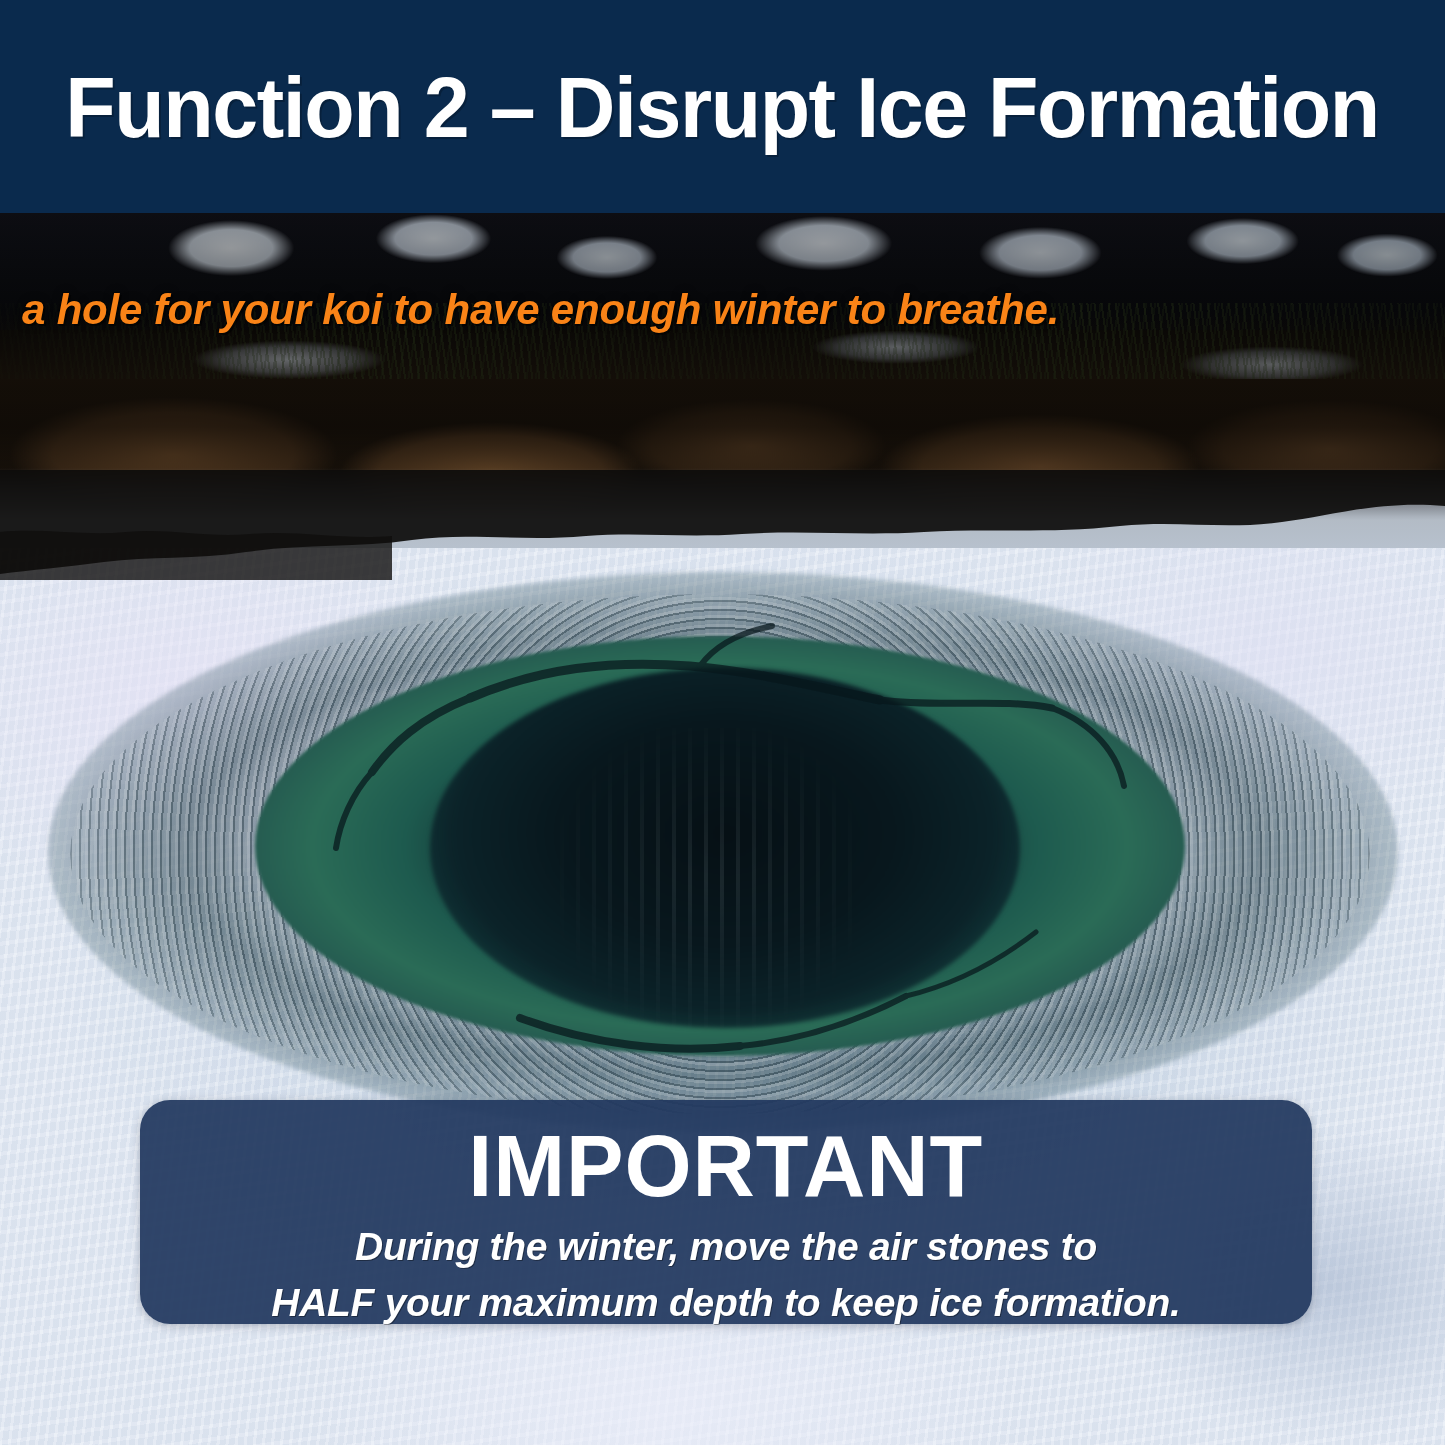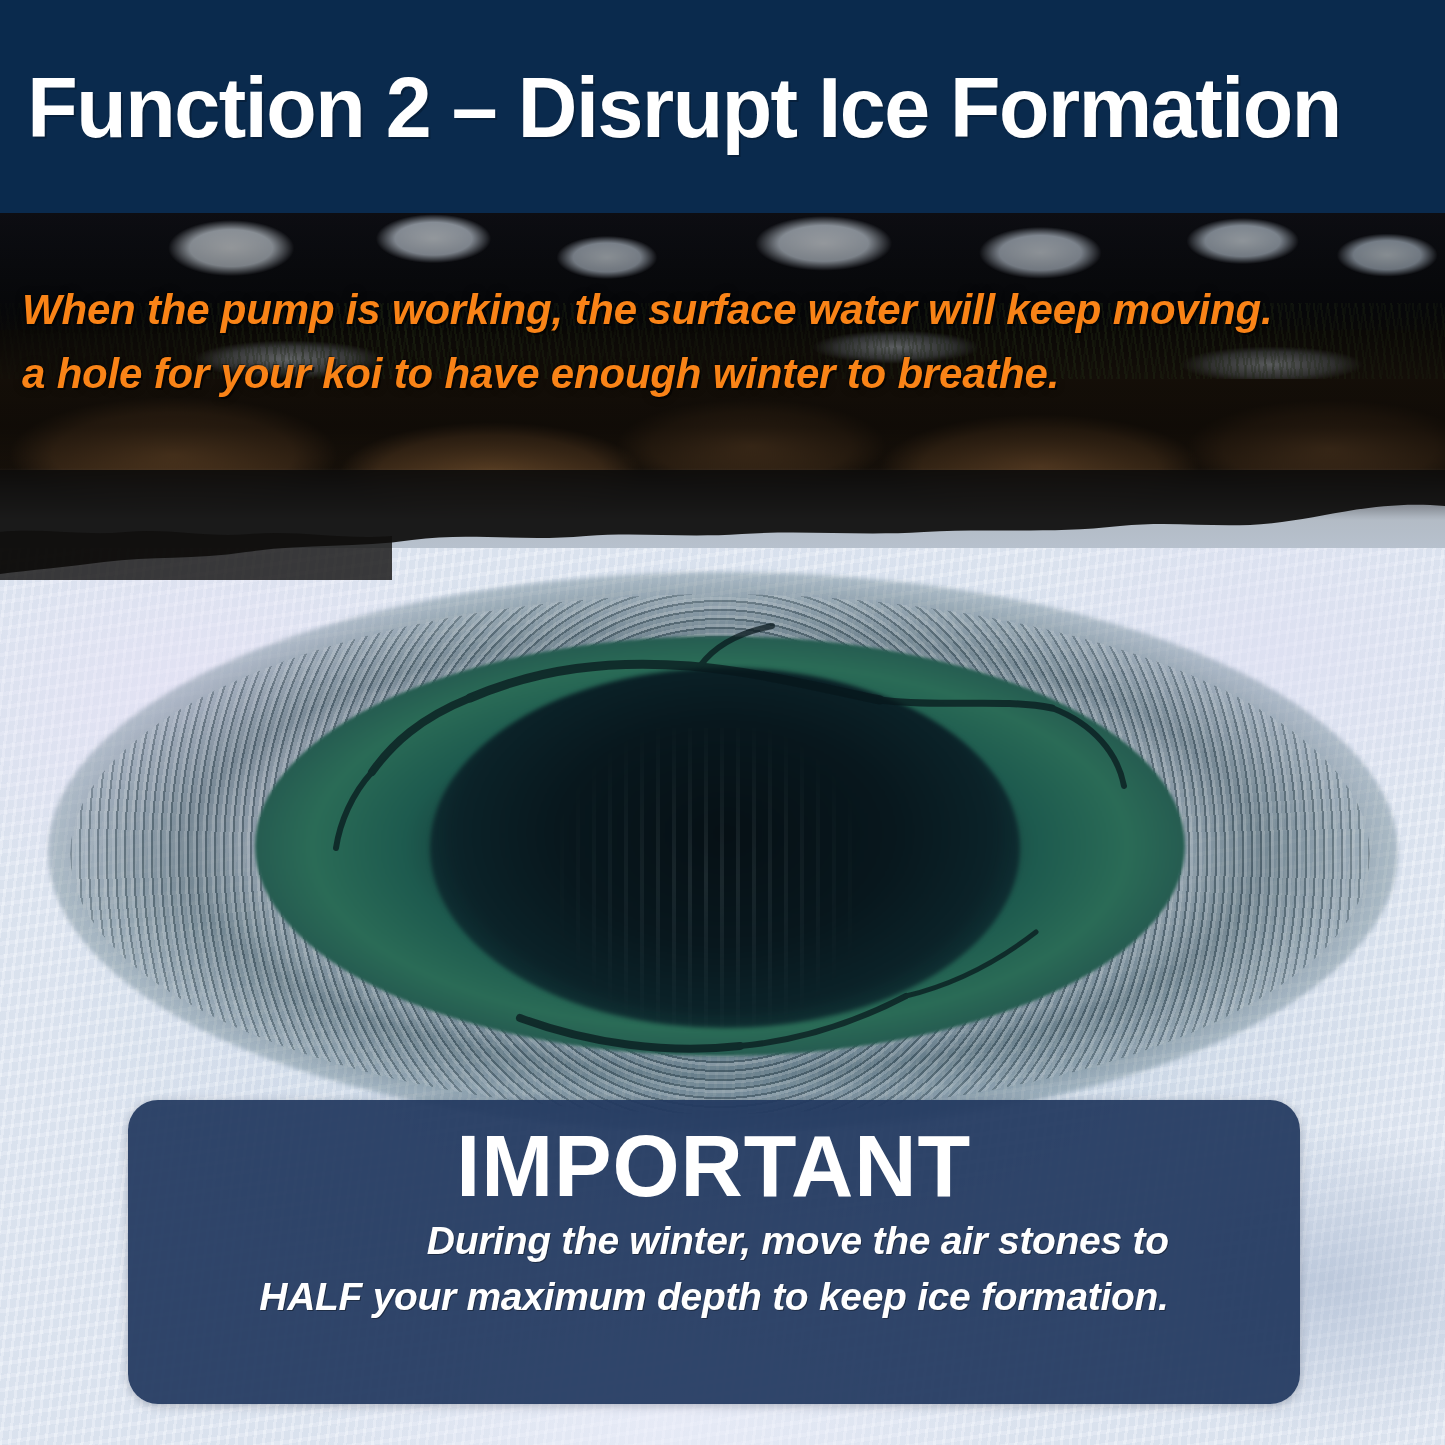--- a/index.html
+++ b/index.html
@@ -14,21 +14,21 @@
     width:1445px; height:1445px;
     overflow:hidden;
   }
 
   
   .header-banner {
     position:absolute; left:0; top:0;
     width:1445px; height:213px;
     background:#0a2a4d;
     z-index:30;
-    display:flex; align-items:center; justify-content:flex-start;
+    display:flex; align-items:center; justify-content:center;
   }
   .header-title {
     color:#ffffff;
     font-family:"Liberation Sans Narrow","Liberation Sans", sans-serif;
     font-size:86px;
     font-weight:bold;
     letter-spacing:-1.5px;
     line-height:1;
     white-space:nowrap;
     transform:scaleX(0.96);
@@ -193,41 +193,41 @@
     background:repeating-linear-gradient(90deg, rgba(200,220,225,0.22) 0 4px, rgba(6,18,22,0.0) 4px 16px);
     mask-image:radial-gradient(ellipse at 50% 50%, rgba(0,0,0,0.9) 0%, rgba(0,0,0,0) 78%);
     -webkit-mask-image:radial-gradient(ellipse at 50% 50%, rgba(0,0,0,0.9) 0%, rgba(0,0,0,0) 78%);
     opacity:0.55;
   }
   .ice-cracks { position:absolute; left:0; top:0; width:1445px; height:620px; opacity:0.85; }
 
   
   .important-box {
     position:absolute;
-    left:128px; top:1100px;
-    width:1172px; height:304px;
+    left:140px; top:1100px;
+    width:1172px; height:224px;
     background:rgba(33,56,95,0.93);
     border-radius:30px;
     z-index:40;
     display:flex; flex-direction:column;
     align-items:center; justify-content:flex-start;
     padding:18px 14px 20px;
     box-shadow:0 2px 10px rgba(10,20,40,0.25);
   }
   .important-title {
     color:#ffffff;
     font-family:"Liberation Sans Narrow","Liberation Sans", sans-serif;
     font-size:88px;
     font-weight:bold;
     letter-spacing:1px;
     line-height:1.08;
     white-space:nowrap;
     transform:scaleX(0.98);
   }
-  .important-body { margin-top:0; text-align:right; }
+  .important-body { margin-top:6px; text-align:center; }
   .important-line {
     color:#ffffff;
     font-family:"Liberation Sans", sans-serif;
     font-size:39px;
     font-weight:bold;
     font-style:italic;
     line-height:56px;
     letter-spacing:-0.3px;
     white-space:nowrap;
     text-shadow:1px 1px 0 rgba(0,0,0,0.35);
@@ -277,21 +277,20 @@
         <path d="M906,448 C956,436 1000,412 1036,384" stroke-width="5"></path>
       </g>
     </svg>
   </div>
 
   <div class="header-banner">
     <div class="header-title">Function 2 – Disrupt Ice Formation</div>
   </div>
 
   <div class="orange-copy">
-    <div class="orange-line">When the pump is working, the surface water will keep moving.</div>
     <div class="orange-line">a hole for your koi to have enough winter to breathe.</div>
   </div>
 
   <div class="important-box">
     <div class="important-title">IMPORTANT</div>
     <div class="important-body">
       <div class="important-line">During the winter, move the air stones to</div>
       <div class="important-line">HALF your maximum depth to keep ice formation.</div>
     </div>
   </div>

